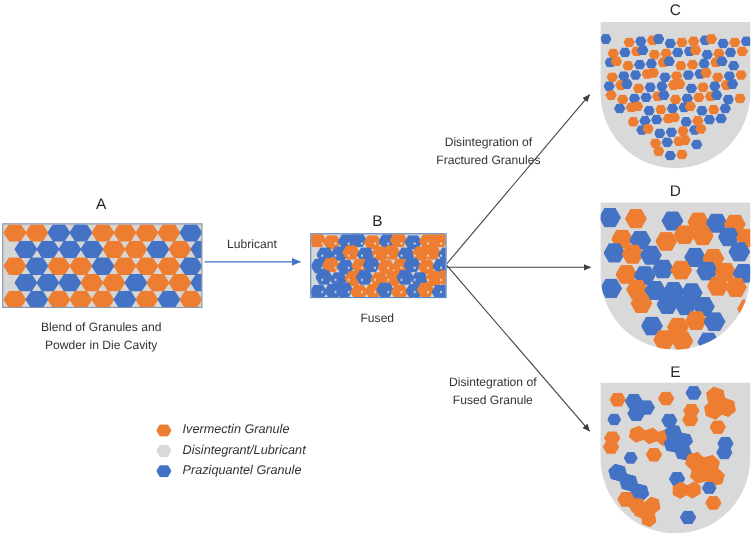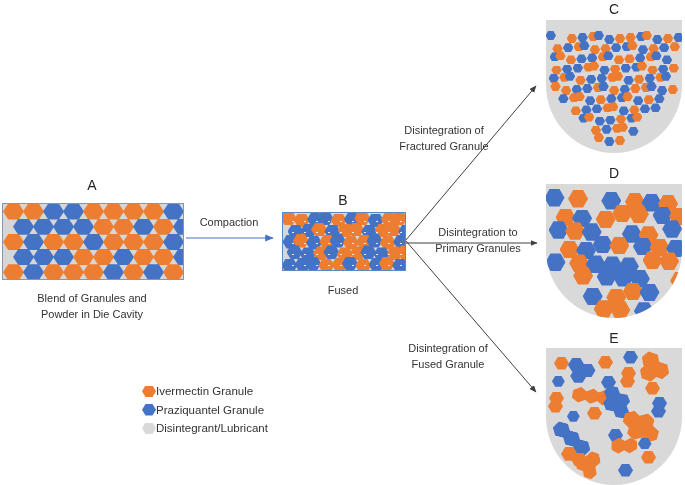--- a/index.html
+++ b/index.html
@@ -29,21 +29,21 @@
   #label-c{left:546px;top:1px;width:136px;}
   #label-d{left:546px;top:165px;width:136px;}
   #label-e{left:546px;top:330px;width:136px;}
   
   #compaction-label{left:184px;top:214px;width:90px;}
   #arrow-c-label{left:382px;top:122px;width:124px;}
   #arrow-d-label{left:418px;top:224px;width:120px;}
   #arrow-e-label{left:386px;top:340px;width:124px;}
   
   #legend{left:142px;top:382px;}
-  .legend-row{display:flex;align-items:center;height:18.5px;}
+  .legend-row{display:flex;align-items:center;gap:10px;height:18.5px;font-style:italic;}
   .legend-swatch{width:14px;height:11.5px;flex:0 0 14px;
     clip-path:polygon(25% 0,75% 0,100% 50%,75% 100%,25% 100%,0 50%);}
   .legend-text{font-size:11.5px;color:#333;}
   #arrow-svg{left:0;top:0;pointer-events:none;}
 </style>
 </head>
 <body>
 
 <div id="canvas">
 
@@ -110,21 +110,21 @@
         <div class="hex" style="left: 120px; top: 60.3px; width: 21px; height: 16px; background: rgb(237, 125, 49);"></div>
         <div class="hex" style="left: 140px; top: 60.3px; width: 21px; height: 16px; background: rgb(68, 114, 196);"></div>
         <div class="hex" style="left: 160px; top: 60.3px; width: 21px; height: 16px; background: rgb(237, 125, 49);"></div>
       </div>
   </div>
   <div id="caption-a" class="abs caption">
     <div>Blend of Granules and</div>
     <div>Powder in Die Cavity</div>
   </div>
 
-  <div id="compaction-label" class="abs arrow-label">Compaction</div>
+  <div id="compaction-label" class="abs arrow-label">Lubricant</div>
 
   <div id="label-b" class="abs stage-letter">B</div>
   <div id="tablet-rect" class="abs" style="background: rgb(214, 214, 214);">
     <div>
         <div class="hex" style="left: -2.5px; top: -1.5px; width: 16px; height: 13.5px; background: rgb(237, 125, 49);"></div>
         <div class="hex" style="left: 10.8px; top: 0.5px; width: 16px; height: 13.5px; background: rgb(237, 125, 49);"></div>
         <div class="hex" style="left: 24.1px; top: -0.5px; width: 16px; height: 13.5px; background: rgb(68, 114, 196);"></div>
         <div class="hex" style="left: 34.4px; top: -1.5px; width: 16px; height: 13.5px; background: rgb(68, 114, 196);"></div>
         <div class="hex" style="left: 47.7px; top: 0.5px; width: 16px; height: 13.5px; background: rgb(237, 125, 49);"></div>
         <div class="hex" style="left: 61px; top: -0.5px; width: 16px; height: 13.5px; background: rgb(68, 114, 196);"></div>
@@ -171,25 +171,21 @@
         <div class="hex" style="left: 72.3px; top: 45.7px; width: 16px; height: 13.5px; background: rgb(237, 125, 49);"></div>
         <div class="hex" style="left: 85.6px; top: 44.7px; width: 16px; height: 13.5px; background: rgb(68, 114, 196);"></div>
         <div class="hex" style="left: 95.9px; top: 43.7px; width: 16px; height: 13.5px; background: rgb(237, 125, 49);"></div>
         <div class="hex" style="left: 109.2px; top: 45.7px; width: 16px; height: 13.5px; background: rgb(68, 114, 196);"></div>
       </div>
   </div>
   <div id="caption-b" class="abs caption">Fused</div>
 
   <div id="arrow-c-label" class="abs arrow-label">
     <div>Disintegration of</div>
-    <div>Fractured Granule</div>
-  </div>
-  <div id="arrow-d-label" class="abs arrow-label">
-    <div>Disintegration to</div>
-    <div>Primary Granules</div>
+    <div>Fractured Granules</div>
   </div>
   <div id="arrow-e-label" class="abs arrow-label">
     <div>Disintegration of</div>
     <div>Fused Granule</div>
   </div>
 
   <div id="label-c" class="abs stage-letter">C</div>
   <div id="vessel-c" class="abs vessel" style="background: rgb(217, 217, 217);">
     <div>
         <div class="hex" style="left: -0.5px; top: 11px; width: 10.5px; height: 9px; background: rgb(68, 114, 196);"></div>
@@ -457,22 +453,22 @@
         </div>
       </div>
   </div>
 
   <div id="legend" class="abs">
     <div class="legend-row">
       <span class="legend-swatch" style="background: rgb(237, 125, 49);"></span>
       <span class="legend-text">Ivermectin Granule</span>
     </div>
     <div class="legend-row">
+      <span class="legend-swatch" style="background: rgb(217, 217, 217);"></span>
+      <span class="legend-text">Disintegrant/Lubricant</span>
+    </div>
+    <div class="legend-row">
       <span class="legend-swatch" style="background: rgb(68, 114, 196);"></span>
       <span class="legend-text">Praziquantel Granule</span>
     </div>
-    <div class="legend-row">
-      <span class="legend-swatch" style="background: rgb(217, 217, 217);"></span>
-      <span class="legend-text">Disintegrant/Lubricant</span>
-    </div>
   </div>
 
 </div>
 
 </body></html>

